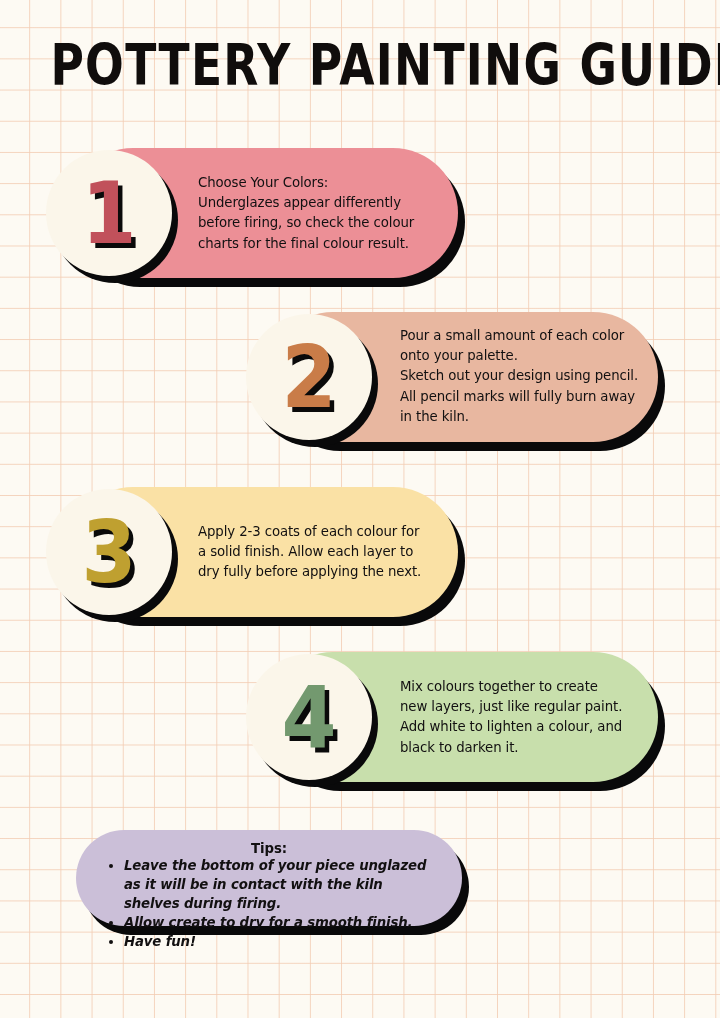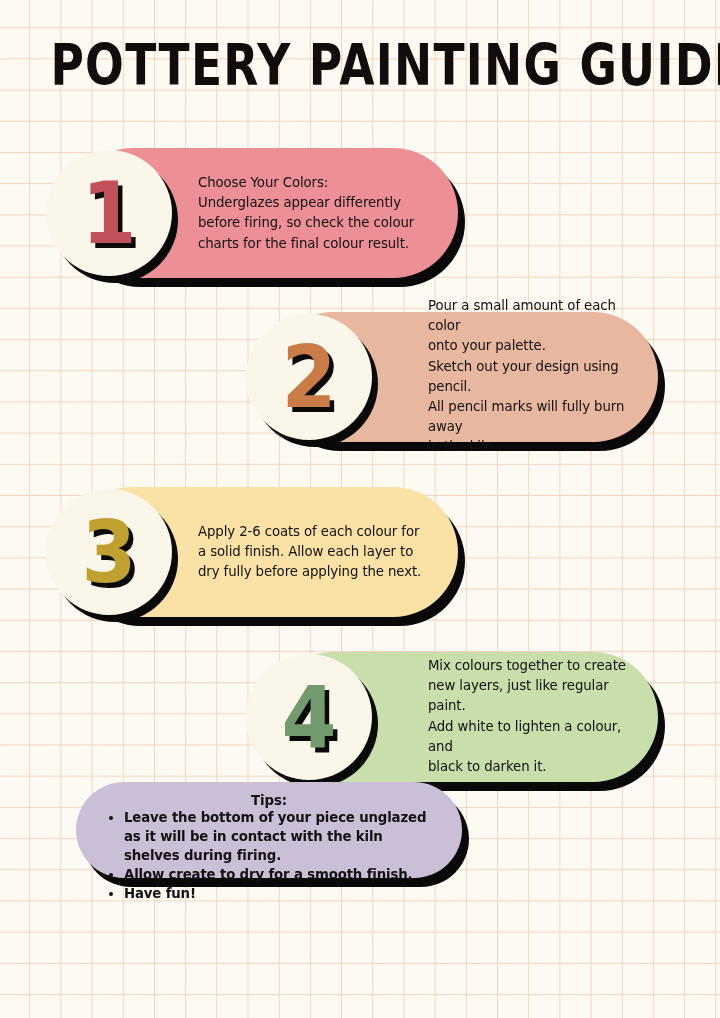--- a/index.html
+++ b/index.html
@@ -101,27 +101,27 @@
     white-space: pre-line;
     letter-spacing: -0.1px;
   }
 
   
   #step-1 { left: 68px;  top: 148px; width: 390px; }
   #step-2 { left: 268px; top: 312px; width: 390px; }
   #step-3 { left: 68px;  top: 487px; width: 390px; }
   #step-4 { left: 268px; top: 652px; width: 390px; }
 
-  #step-2 .step-text, #step-4 .step-text { left: 132px; margin-left: 28px; }
+  #step-2 .step-text, #step-4 .step-text { left: 132px; }
 
   
   #tips {
     position: absolute;
     left: 76px;
-    top: 782px;
+    top: 830px;
     width: 386px;
     height: 96px;
   }
   #tips .pill {
     border-radius: 58px;
     background: #CBBFD8;
     box-shadow: 7px 9px 0 0 #09090A;
   }
   .tips-inner {
     position: absolute;
@@ -138,20 +138,21 @@
     margin-bottom: 1px;
     letter-spacing: -0.1px;
   }
   .tips-list {
     margin: 0;
     padding-left: 22px;
     font-size: 13.3px;
     font-weight: 600;
     line-height: 1.42;
     letter-spacing: -0.15px;
+    font-style: italic;
   }
   .tips-list li { margin: 0; padding: 0; }
 </style>
 </head>
 <body>
 
 <div id="poster" style="background-color: rgb(253, 250, 243);">
 
   <div class="title">POTTERY PAINTING GUIDE</div>
 
@@ -173,21 +174,21 @@
 Sketch out your design using pencil.
 All pencil marks will fully burn away
 in the kiln.</div>
     <div class="badge">
       <span class="badge-num" style="color: rgb(201, 124, 72);">2</span>
     </div>
   </div>
 
   <div class="step" id="step-3">
     <div class="pill" style="background: rgb(250, 225, 165);"></div>
-    <div class="step-text">Apply  2-6 coats of each colour for
+    <div class="step-text">Apply  2-3 coats of each colour for
 a solid finish. Allow each layer to
 dry fully before applying the next.</div>
     <div class="badge">
       <span class="badge-num" style="color: rgb(191, 160, 48);">3</span>
     </div>
   </div>
 
   <div class="step" id="step-4">
     <div class="pill" style="background: rgb(200, 223, 172);"></div>
     <div class="step-text">Mix colours together to create

